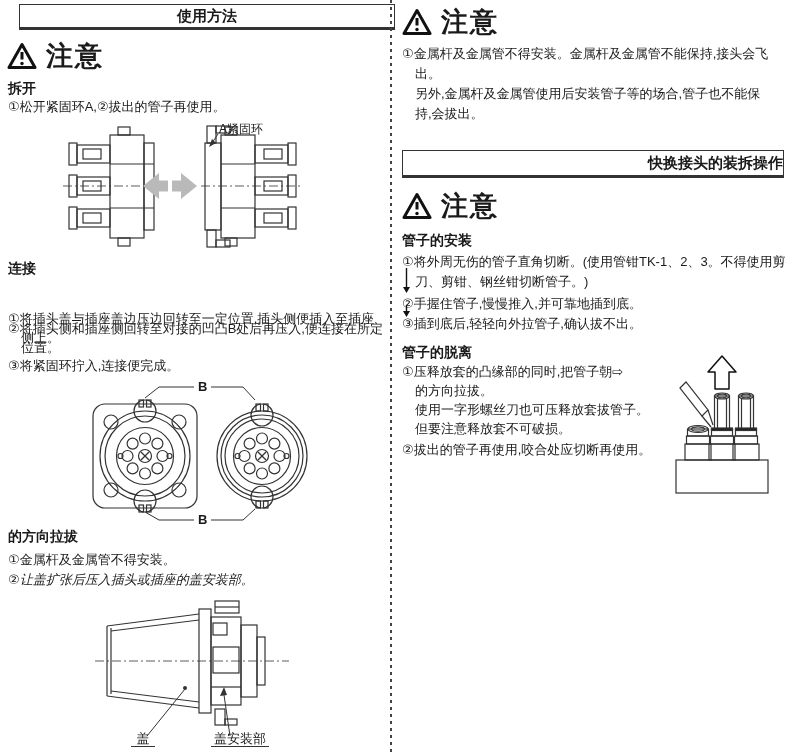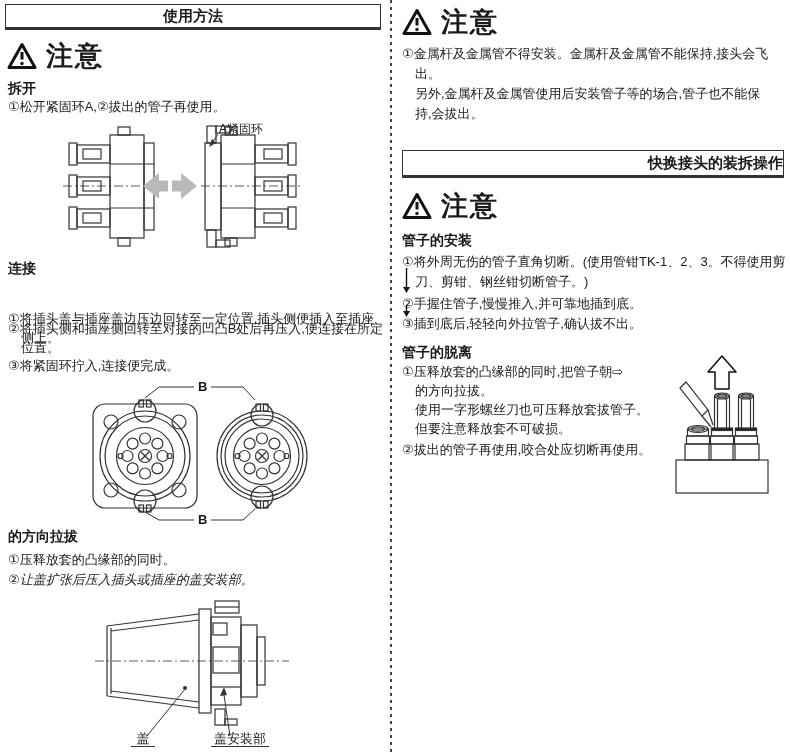--- a/index.html
+++ b/index.html
@@ -17,21 +17,21 @@
            background:repeating-linear-gradient(to bottom,#444 0 3px,transparent 3px 7px);}
   svg.diag{position:absolute;}
   svg.diag text{font-family:"Liberation Sans","DejaVu Sans",sans-serif;fill:#1a1a1a;}
   .warn-icon{flex:0 0 auto;}
 </style>
 </head>
 <body>
 
 <div class="page">
 
-  <div class="hbox" style="left:5px;top:4px;width:374px;height:22px;line-height:22px;">使用方法</div>
+  <div class="hbox" style="left:19px;top:4px;width:374px;height:22px;line-height:22px;">使用方法</div>
 
   <div class="caution" style="left:7px;top:38px;">
     <svg class="warn-icon" width="30" height="28" viewBox="0 0 30 28">
       <path d="M15 2.5 L28 25.5 H2 Z" fill="#fff" stroke="#111" stroke-width="3" stroke-linejoin="round"></path>
       <line x1="15" y1="10" x2="15" y2="17.5" stroke="#111" stroke-width="3"></line>
       <circle cx="15" cy="21.5" r="1.7" fill="#111"></circle>
     </svg>
     <span>注意</span>
   </div>
 
@@ -156,21 +156,21 @@
       <circle cx="189.4" cy="69.6" r="5.5"></circle>
         <circle cx="164.6" cy="69.6" r="5.5"></circle>
       <circle cx="189.4" cy="94.4" r="5.5"></circle>
         <circle cx="164.6" cy="94.4" r="5.5"></circle>
       <circle cx="152.5" cy="82" r="2.5"></circle>
         <circle cx="201.5" cy="82" r="2.5"></circle>
     </g>
   </svg>
 
   <div class="sec" style="left:8px;top:528px;">的方向拉拔</div>
-  <div class="step" style="left:8px;top:550px;width:380px;">①压释放套的凸缘部的同时。</div>
+  <div class="step" style="left:8px;top:550px;width:380px;">①金属杆及金属管不得安装。</div>
   <div class="step" style="left:8px;top:570px;width:380px;font-style:italic;">②让盖扩张后压入插头或插座的盖安装部。</div>
 
   <svg class="diag" style="left:85px;top:595px;" width="220" height="157" viewBox="0 0 220 157">
     <line x1="10" y1="66" x2="204" y2="66" stroke="#333" stroke-width="0.8" stroke-dasharray="9 3 2 3"></line>
     <g stroke="#333" stroke-width="1.2" fill="none">
       <path d="M22,31 L114,19"></path>
         <path d="M22,101 L114,113"></path>
       <line x1="22" y1="31" x2="22" y2="101"></line>
         <line x1="26" y1="33" x2="26" y2="99"></line>
       <path d="M26,36 L114,25"></path>

